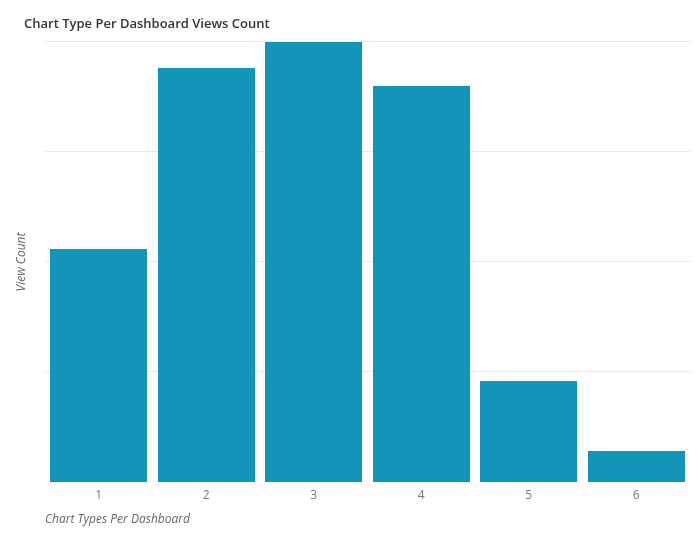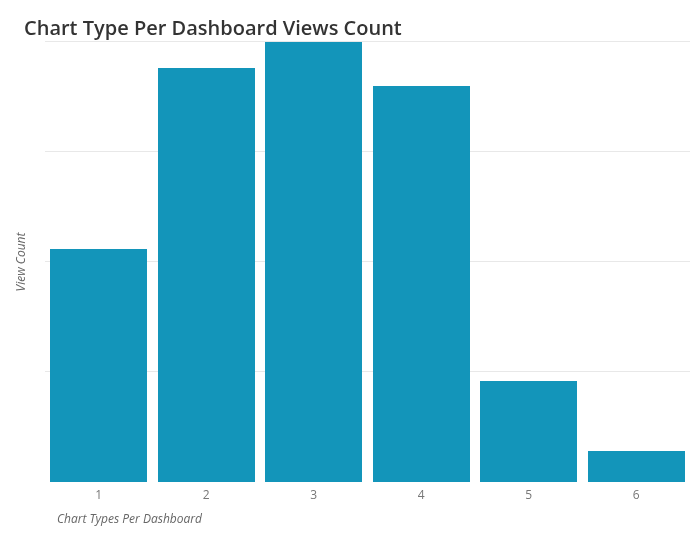--- a/index.html
+++ b/index.html
@@ -8,21 +8,21 @@
       height: 536px;
       background: #fff;
       font-family: -apple-system, BlinkMacSystemFont, "Segoe UI", "Open Sans", sans-serif;
       position: relative;
       overflow: hidden;
     }
     .title {
       position: absolute;
       left: 24px;
       top: 14px;
-      font-size: 20px;
+      font-size: 13px;
       font-weight: 600;
       color: #333;
     }
     .plot-area {
       position: absolute;
       left: 45px;
       top: 42px;
       width: 645px;
       height: 440px;
     }
@@ -66,21 +66,20 @@
       font-size: 12px;
       color: #777;
     }
     .x-label {
       position: absolute;
       left: 45px;
       top: 510px;
       font-size: 12px;
       font-style: italic;
       color: #666;
-      margin-left: 12px;
     }
     .y-label {
       position: absolute;
       left: 12px;
       top: 262px;
       font-size: 12px;
       font-style: italic;
       color: #666;
       transform: rotate(-90deg) translateX(-50%);
       transform-origin: left top;

